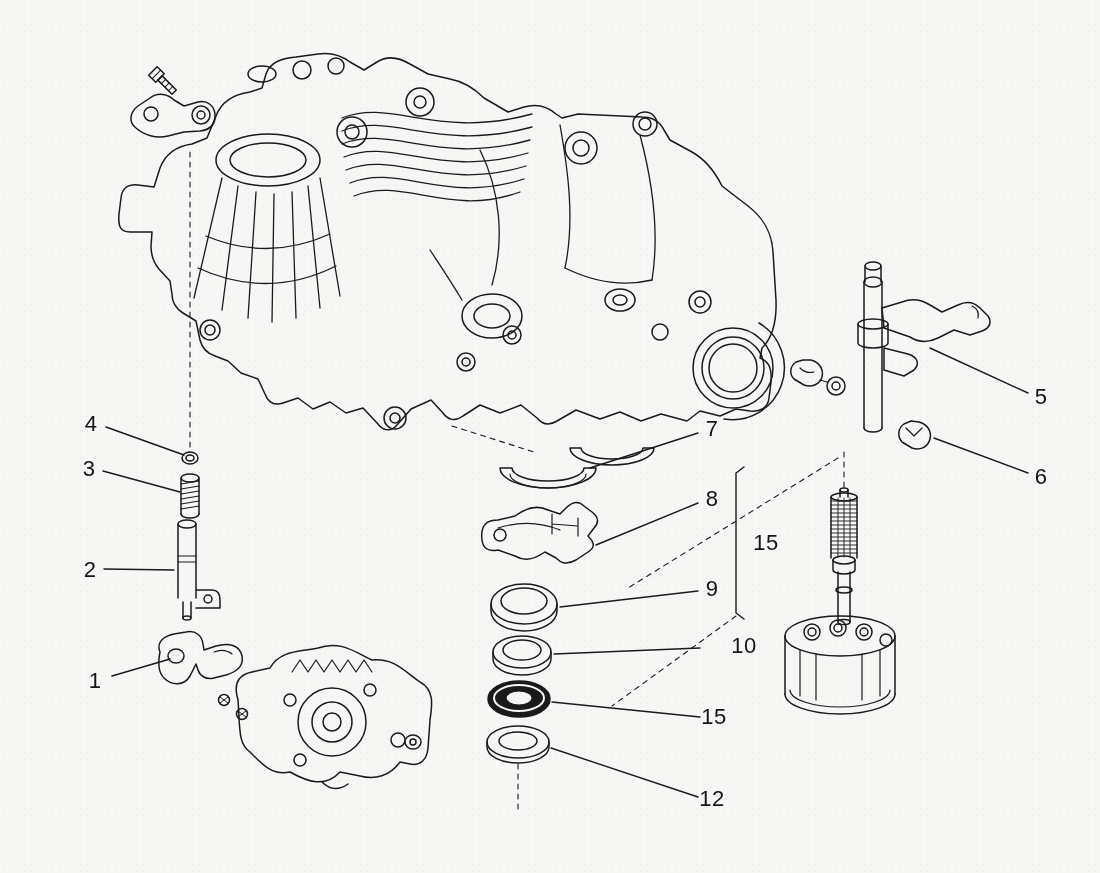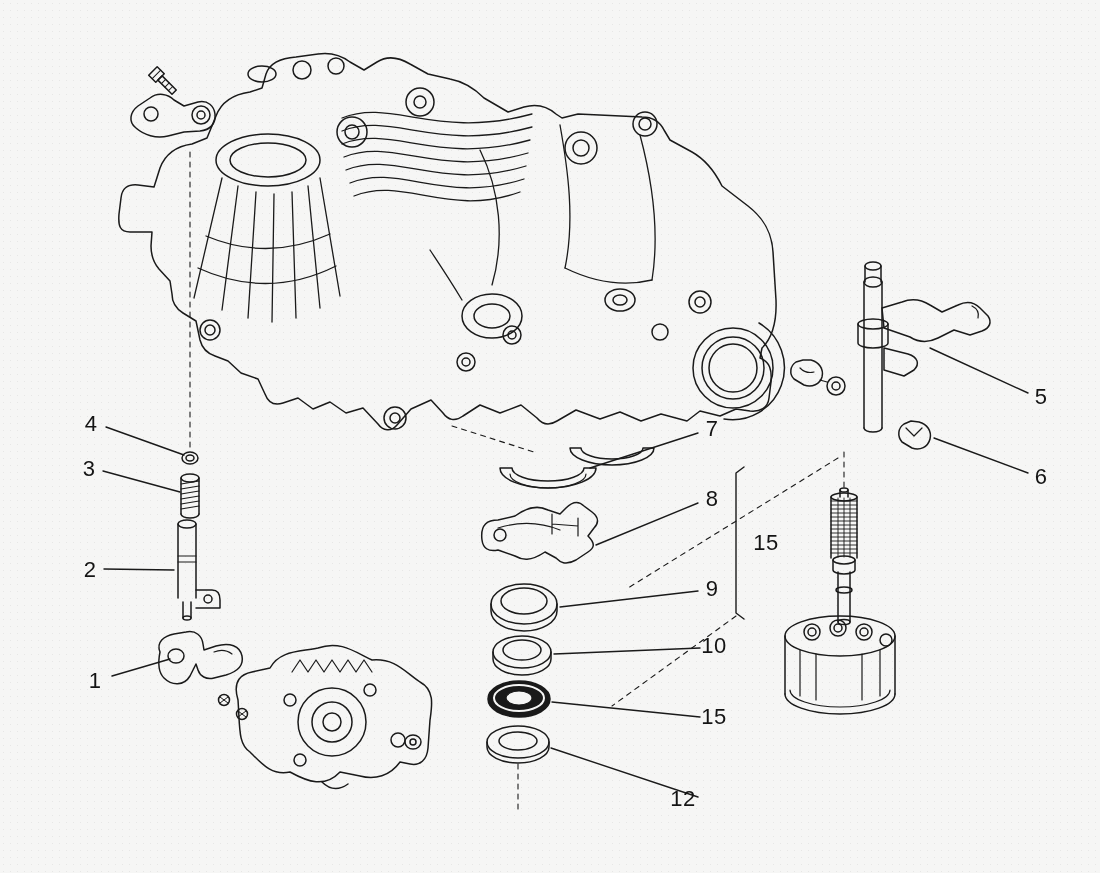--- a/index.html
+++ b/index.html
@@ -311,18 +311,18 @@
 
   <div class="callout" style="left:95px;  top:681px">1</div>
   <div class="callout" style="left:90px;  top:570px">2</div>
   <div class="callout" style="left:89px;  top:469px">3</div>
   <div class="callout" style="left:91px;  top:424px">4</div>
   <div class="callout" style="left:1041px;top:397px">5</div>
   <div class="callout" style="left:1041px;top:477px">6</div>
   <div class="callout" style="left:712px; top:429px">7</div>
   <div class="callout" style="left:712px; top:499px">8</div>
   <div class="callout" style="left:712px; top:589px">9</div>
-  <div class="callout" style="left:714px; top:646px">10</div>
+  <div class="callout" style="left:744px; top:646px">10</div>
   <div class="callout" style="left:714px; top:717px">15</div>
-  <div class="callout" style="left:683px; top:799px">12</div>
+  <div class="callout" style="left:712px; top:799px">12</div>
   <div class="callout" style="left:766px; top:543px">15</div>
 
 </div>
 
 </body></html>

